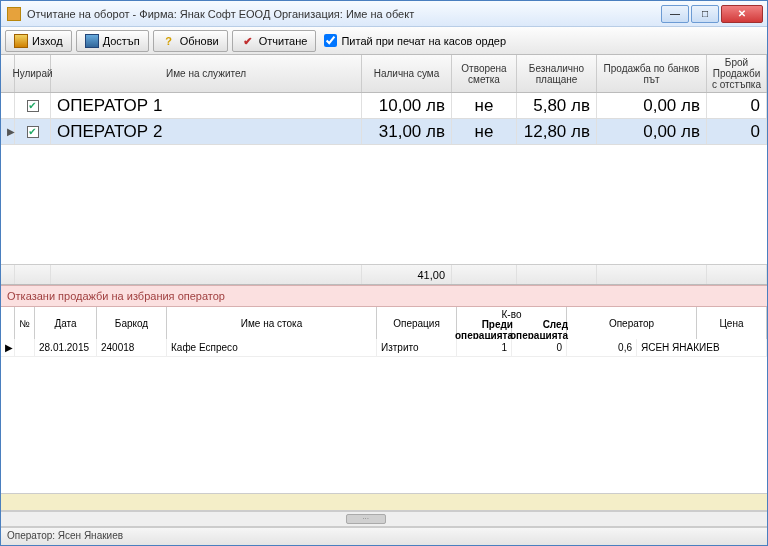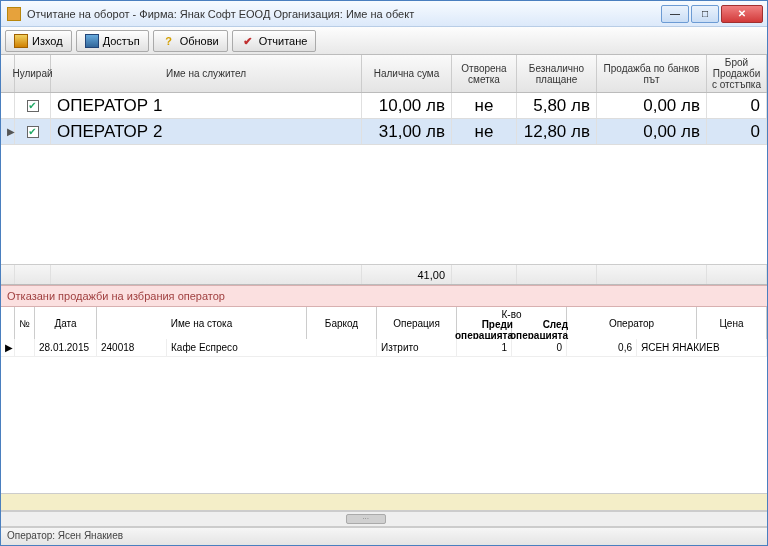--- a/index.html
+++ b/index.html
@@ -94,20 +94,24 @@
       <span>Достъп</span>
     </div>
     <div class="tbtn">
       <span class="tbtn-icon" style="color:#d4a000;font-weight:bold;text-align:center;line-height:14px;">?</span>
       <span>Обнови</span>
     </div>
     <div class="tbtn">
       <span class="tbtn-icon" style="color:#c03030;font-weight:bold;text-align:center;line-height:14px;">✔</span>
       <span>Отчитане</span>
     </div>
+    <label class="chkwrap">
+      <input type="checkbox" checked="" style="">
+      <span>Питай при печат на касов ордер</span>
+    </label>
   </div>
 
   <div class="grid-top">
     <div class="grid-header">
       <div class="gh-cell c-ptr"></div>
       <div class="gh-cell c-reset">Нулирай</div>
       <div class="gh-cell c-name">Име на служител</div>
       <div class="gh-cell c-sum">Налична сума</div>
       <div class="gh-cell c-open">Отворена сметка</div>
       <div class="gh-cell c-cashless">Безналично плащане</div>
@@ -154,22 +158,22 @@
   </div>
 
   <div class="section-label">Отказани продажби на избрания оператор</div>
 
   <div class="grid-bottom">
     <div class="gb-header-wrap">
       <div class="gb-header-top">
         <div class="gbh b-ptr" style="height:32px"></div>
         <div class="gbh b-no" style="height:32px">№</div>
         <div class="gbh b-date" style="height:32px">Дата</div>
+        <div class="gbh b-barcode" style="height:32px">Баркод</div>
         <div class="gbh b-itemname" style="height:32px">Име на стока</div>
-        <div class="gbh b-barcode" style="height:32px">Баркод</div>
         <div class="gbh b-op" style="height:32px">Операция</div>
         <div style="display:flex;flex-direction:column;width:110px;">
           <div class="gbh" style="height:14px;width:110px">К-во</div>
           <div style="display:flex;font-weight:bold;">
             <div class="gbh b-qty-sub" style="height:18px">Преди операцията</div>
             <div class="gbh b-qty-sub" style="height:18px">След операцията</div>
           </div>
         </div>
         <div class="gbh b-operator" style="height:32px">Оператор</div>
         <div class="gbh b-price" style="height:32px">Цена</div>

